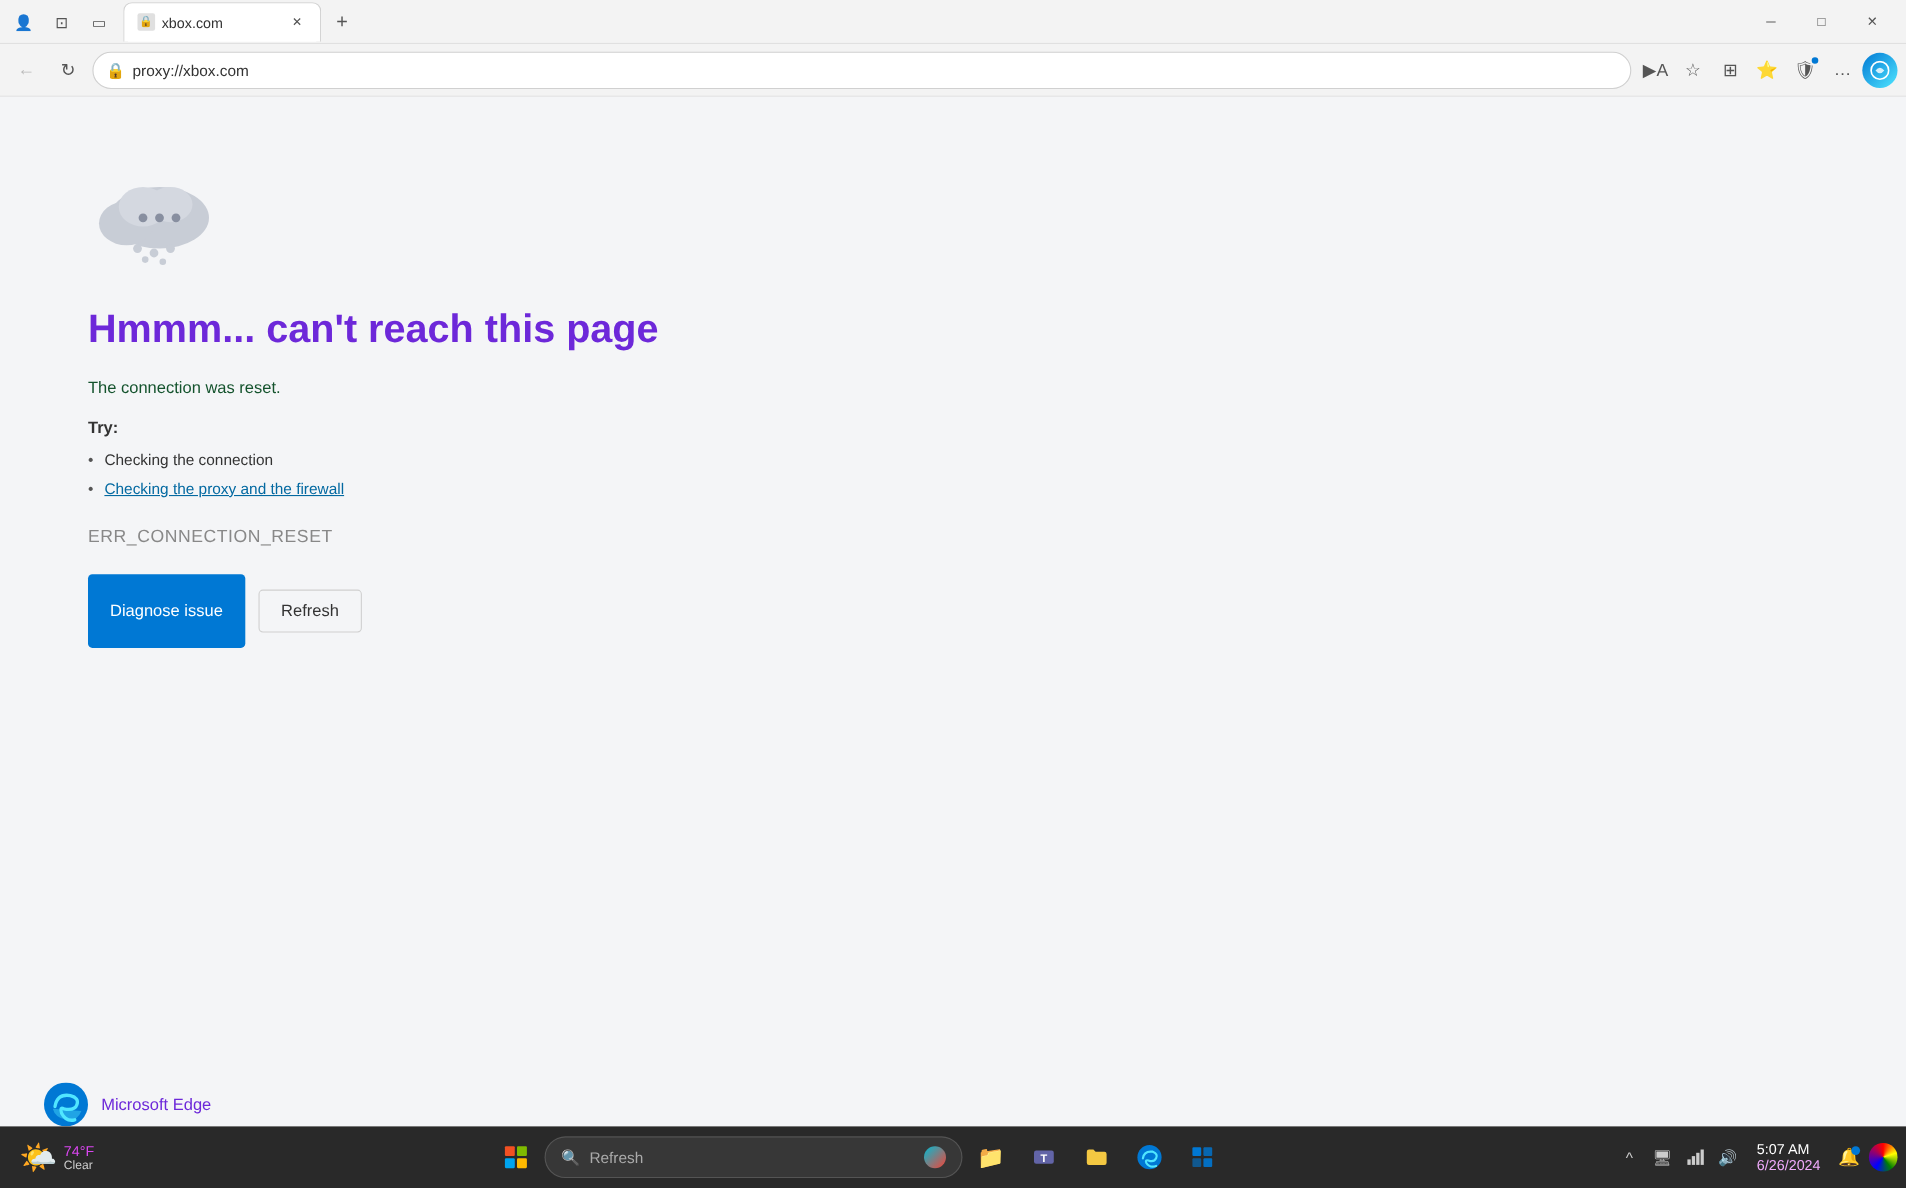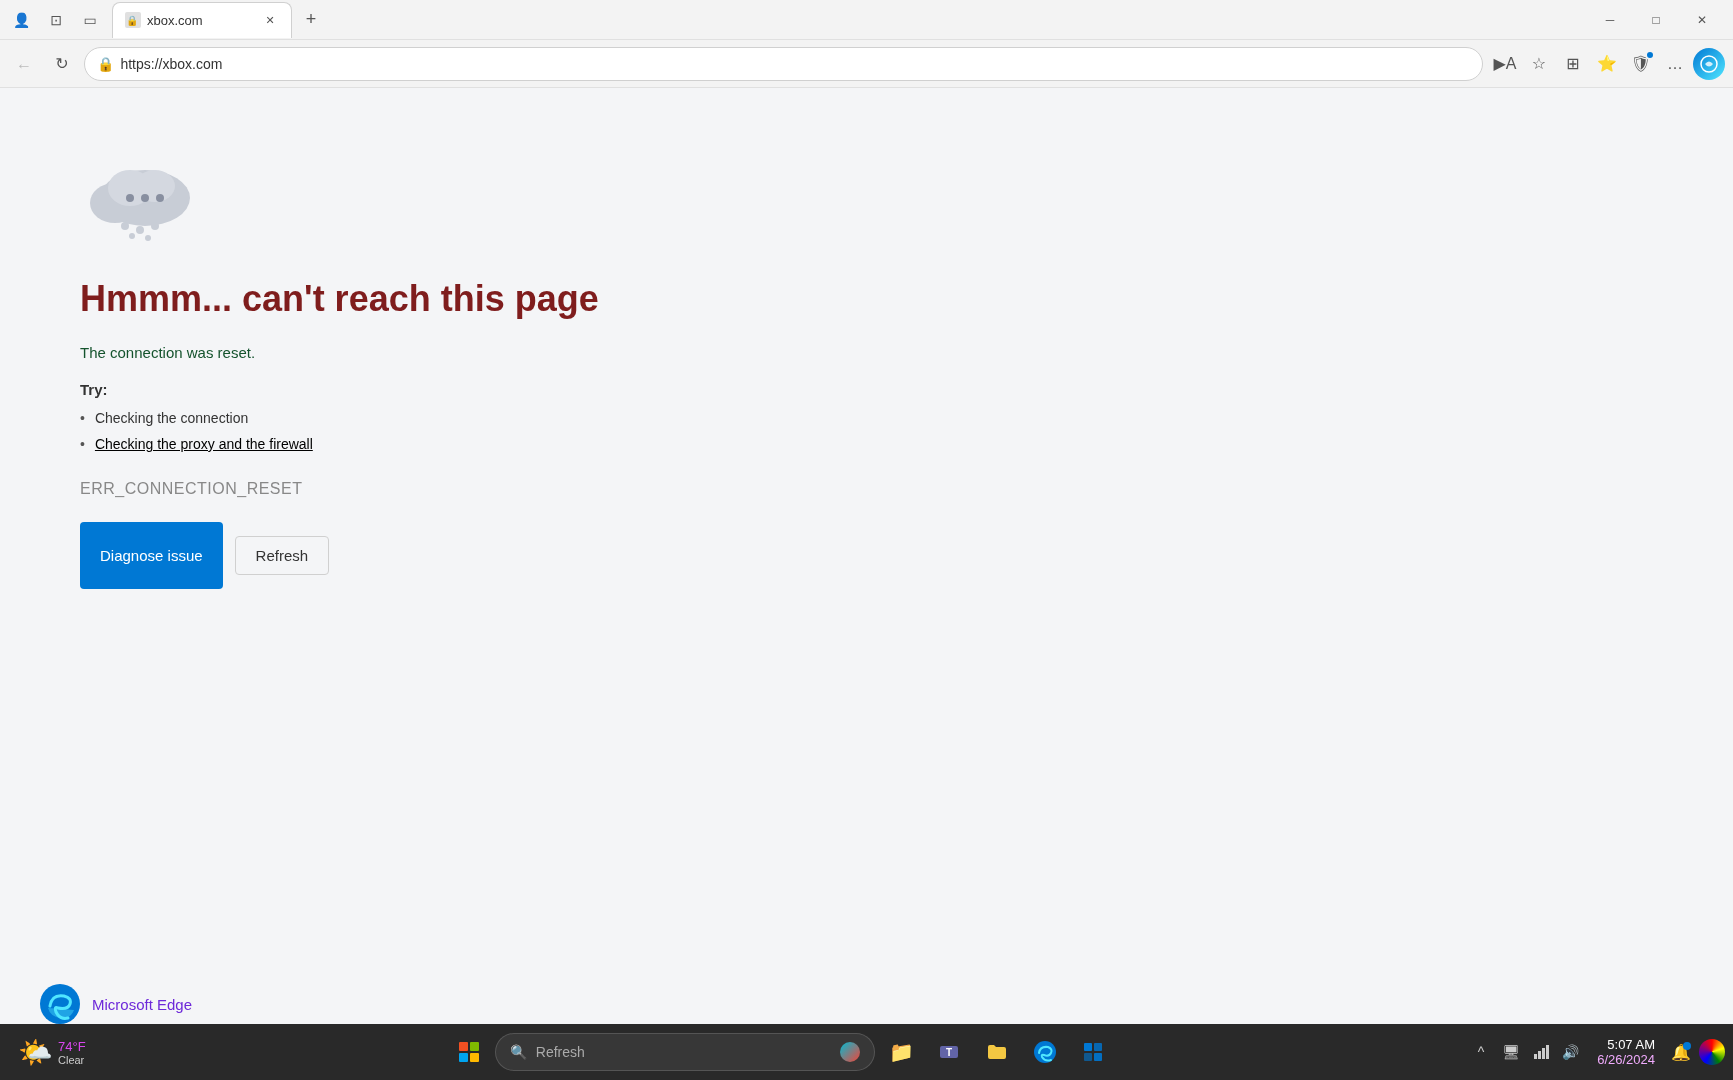--- a/index.html
+++ b/index.html
@@ -189,21 +189,21 @@
 
     .cloud-icon {
       width: 120px;
       height: 100px;
       margin-bottom: 30px;
     }
 
     .error-title {
       font-size: 36px;
       font-weight: 600;
-      color: #7f1d1d;
+      color: #6d28d9;
       margin-bottom: 24px;
     }
     .error-subtitle {
       font-size: 15px;
       color: #14532d;
       margin-bottom: 20px;
     }
     .try-label {
       font-size: 15px;
       font-weight: 600;
@@ -220,21 +220,21 @@
       margin-bottom: 10px;
       display: flex;
       align-items: flex-end;
       gap: 10px;
     }
     .try-list li::before {
       content: '•';
       color: #555;
     }
     .try-list li a {
-      color: #000000;
+      color: #0369a1;
       text-decoration: underline;
       cursor: pointer;
     }
     .error-code {
       font-size: 16px;
       color: #888;
       margin-bottom: 24px;
       letter-spacing: 0.5px;
     }
     .action-buttons {
@@ -382,21 +382,21 @@
       align-items: center;
       justify-content: center;
       font-size: 14px;
       color: #ccc;
       cursor: pointer;
       border-radius: 4px;
     }
     .clock {
       display: flex;
       flex-direction: column;
-      align-items: flex-end;
+      align-items: flex-start;
       padding: 0 10px;
       cursor: pointer;
       border-radius: 4px;
       padding: 4px 8px;
     }
     .clock-time {
       font-size: 13px;
       color: white;
     }
     .clock-date {
@@ -470,21 +470,21 @@
     <div class="win-btn">□</div>
     <div class="win-btn close">✕</div>
   </div>
 </div>
 
 <div class="address-bar">
   <div class="nav-btn disabled">←</div>
   <div class="nav-btn">↻</div>
   <div class="url-bar">
     <span class="url-bar-icon">🔒</span>
-    <span class="url-text">https://xbox.com</span>
+    <span class="url-text">proxy://xbox.com</span>
   </div>
   <div class="toolbar-actions">
     <div class="toolbar-btn">▶A</div>
     <div class="toolbar-btn">☆</div>
     <div class="toolbar-btn">⊞</div>
     <div class="toolbar-btn">⭐</div>
     <div class="toolbar-btn shield-btn">
       🛡
       <div class="shield-badge"></div>
     </div>

